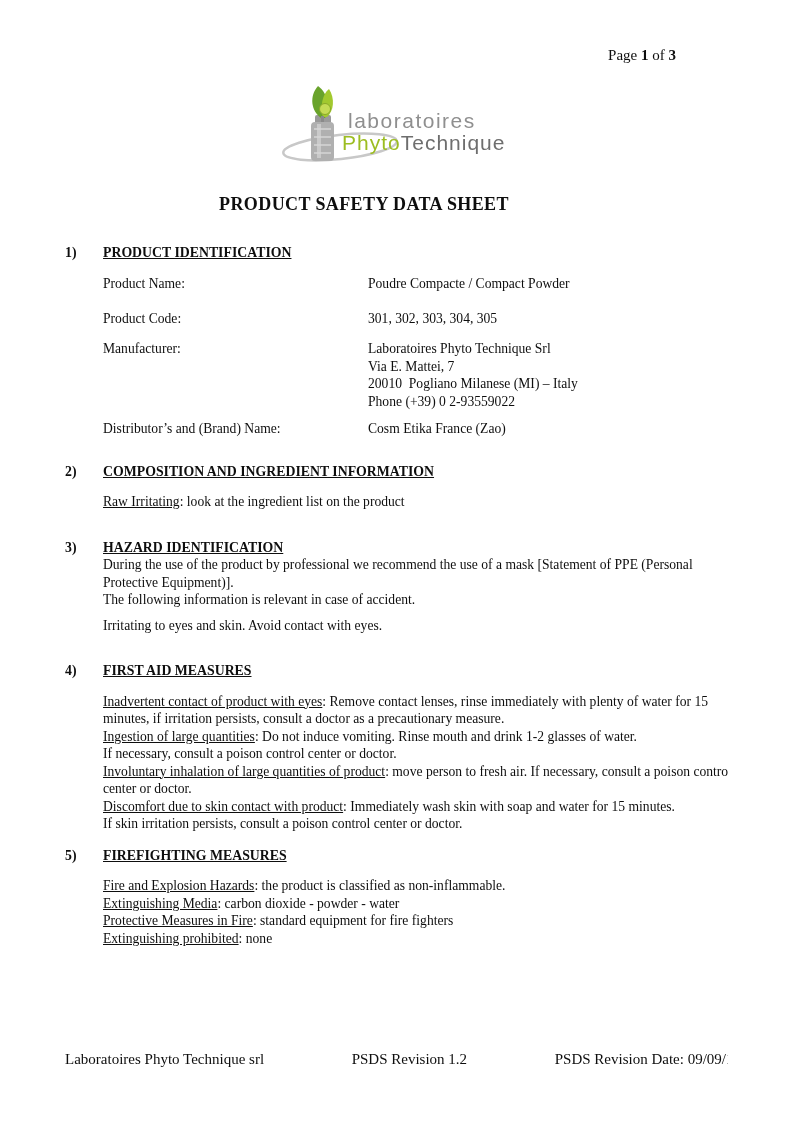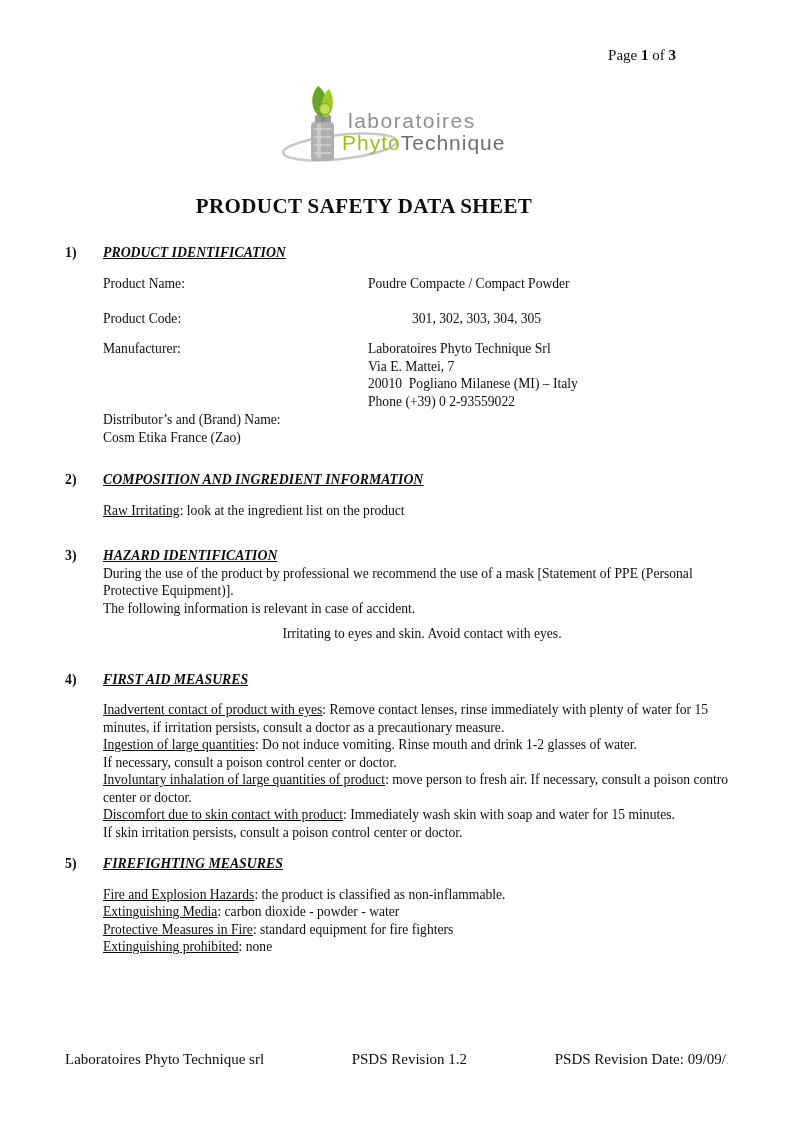--- a/index.html
+++ b/index.html
@@ -16,41 +16,41 @@
     font-size:15px;
   }
   .page-number .b { font-weight:bold; }
   .logo {
     position:absolute; top:84px; left:276px;
     width:242px; height:82px;text-align:right;
   }
   .doc-title {
     position:absolute; top:194px; left:0; width:100%;
     text-align:center;
-    font-size:21px; font-weight:bold; letter-spacing:0.4px;
+    font-size:18px; font-weight:bold; letter-spacing:0.4px;
   }
   .content {
     position:absolute; top:244px; left:65px; width:676px;
     font-size:13.6px; line-height:17.5px;
   }
   .sec-head { display:flex; font-weight:bold; font-size:13.8px; }
   .sec-num { width:38px; flex:none; }
-  .sec-title { text-decoration:underline;font-style:italic; }
+  .sec-title { text-decoration:underline; }
   .sec-body { margin-left:38px; }
   .kv { display:flex; }
   .kv .k { width:265px; flex:none; }
   .kv .v { flex:1; }
   .u { text-decoration:underline; }
   .mt-13 { margin-top:13px; }
-  .mt-17 { margin-top:17.5px;gap:44px; }
-  .mt-10 { margin-top:1px;flex-direction:column; }
+  .mt-17 { margin-top:17.5px; }
+  .mt-10 { margin-top:10px; }
   .mt-25 { margin-top:25px; }
   .mt-28 { margin-top:28px; }
   .mt-14 { margin-top:14px; }
-  .mt-8  { margin-top:8px;text-align:center; }
+  .mt-8  { margin-top:8px; }
   .footer {
     position:absolute; top:1051px; left:65px; width:676px;
     display:flex; justify-content:space-between;
     font-size:15px;
   }
   .logo-text { font-family:"Liberation Sans", sans-serif; }
 </style>
 </head>
 <body>
 

